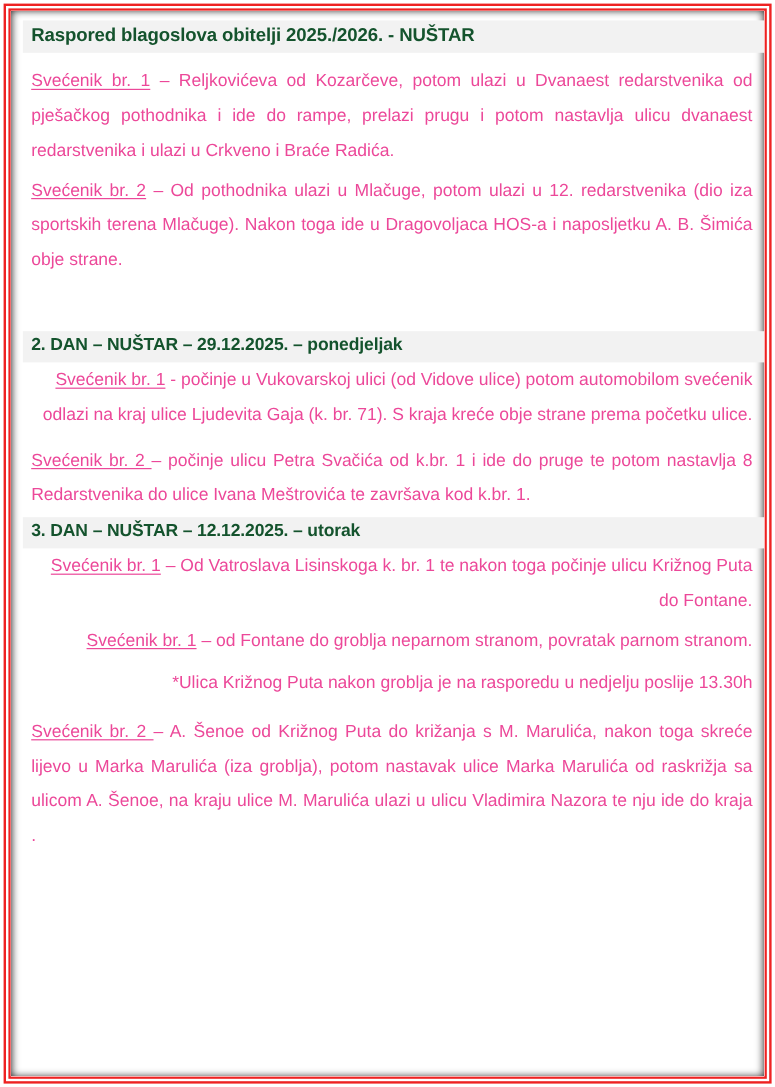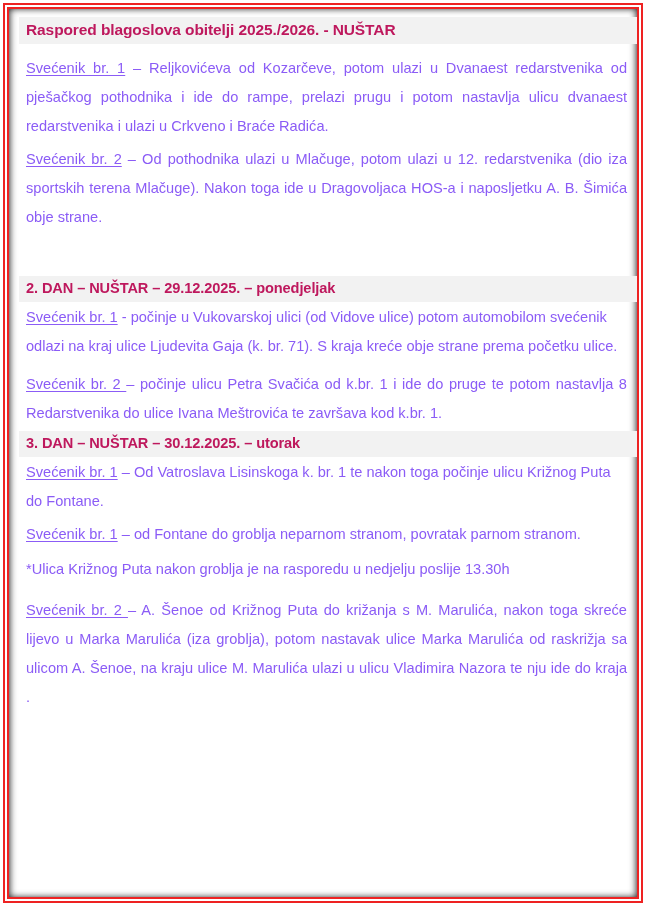--- a/index.html
+++ b/index.html
@@ -65,43 +65,43 @@
     background: transparent;
     overflow: hidden;
   }
 
   .title-bar,
   .day-head {
     background: #f2f2f2;
     margin: 0 0 0 10px;
     padding: 3px 0 4px 7px;
     font-weight: bold;
-    color: #be185d;
+    color: #14532d;
     letter-spacing: -0.1px;
   }
   .title-bar {
     font-size: 15.5px;
     line-height: 20px;
     margin-bottom: 9px;
   }
   .day-head {
     font-size: 14.6px;
     line-height: 19px;
   }
 
   .para {
     margin: 0 0 0 10px;
     padding: 1px 10px 0 7px;
     font-size: 14.6px;
     line-height: 29px;
-    color: #8b5cf6;
+    color: #ec4899;
     text-align: justify;
     white-space: normal;
   }
-  .para.nojust { text-align: left; }
+  .para.nojust { text-align: right; }
 
   .u {
     text-decoration: underline;
     text-underline-offset: 2px;
   }
 
   .spacer-lg { height: 44px; }
   .spacer-sm { height: 8px; }
   .spacer-xs { height: 3px; }
   .spacer-note { height: 5px; }
@@ -132,21 +132,21 @@
           <div class="para nojust">
             <span class="u">Svećenik br. 1</span><span> - počinje u  Vukovarskoj ulici (od Vidove ulice) potom automobilom svećenik odlazi na kraj  ulice Ljudevita Gaja (k. br. 71). S kraja kreće obje strane prema početku ulice.</span>
           </div>
           <div class="spacer-sm"></div>
           <div class="para">
             <span class="u">Svećenik br. 2 </span><span>– počinje ulicu Petra Svačića od k.br. 1 i ide do pruge te potom nastavlja  8 Redarstvenika do ulice Ivana Meštrovića te završava kod k.br. 1.</span>
           </div>
 
           <div class="spacer-xs"></div>
 
-          <div class="day-head">3.  DAN – NUŠTAR – 30.12.2025.  –  utorak</div>
+          <div class="day-head">3.  DAN – NUŠTAR – 12.12.2025.  –  utorak</div>
           <div class="para nojust">
             <span class="u">Svećenik  br. 1</span><span> – Od Vatroslava Lisinskoga  k. br. 1  te nakon toga počinje ulicu Križnog Puta do  Fontane.</span>
           </div>
 
           <div class="spacer-xs"></div>
 
           <div class="para nojust">
             <span class="u">Svećenik  br. 1</span><span> – od   Fontane do groblja neparnom stranom, povratak parnom stranom.</span>
           </div>
           <div class="spacer-note"></div>

